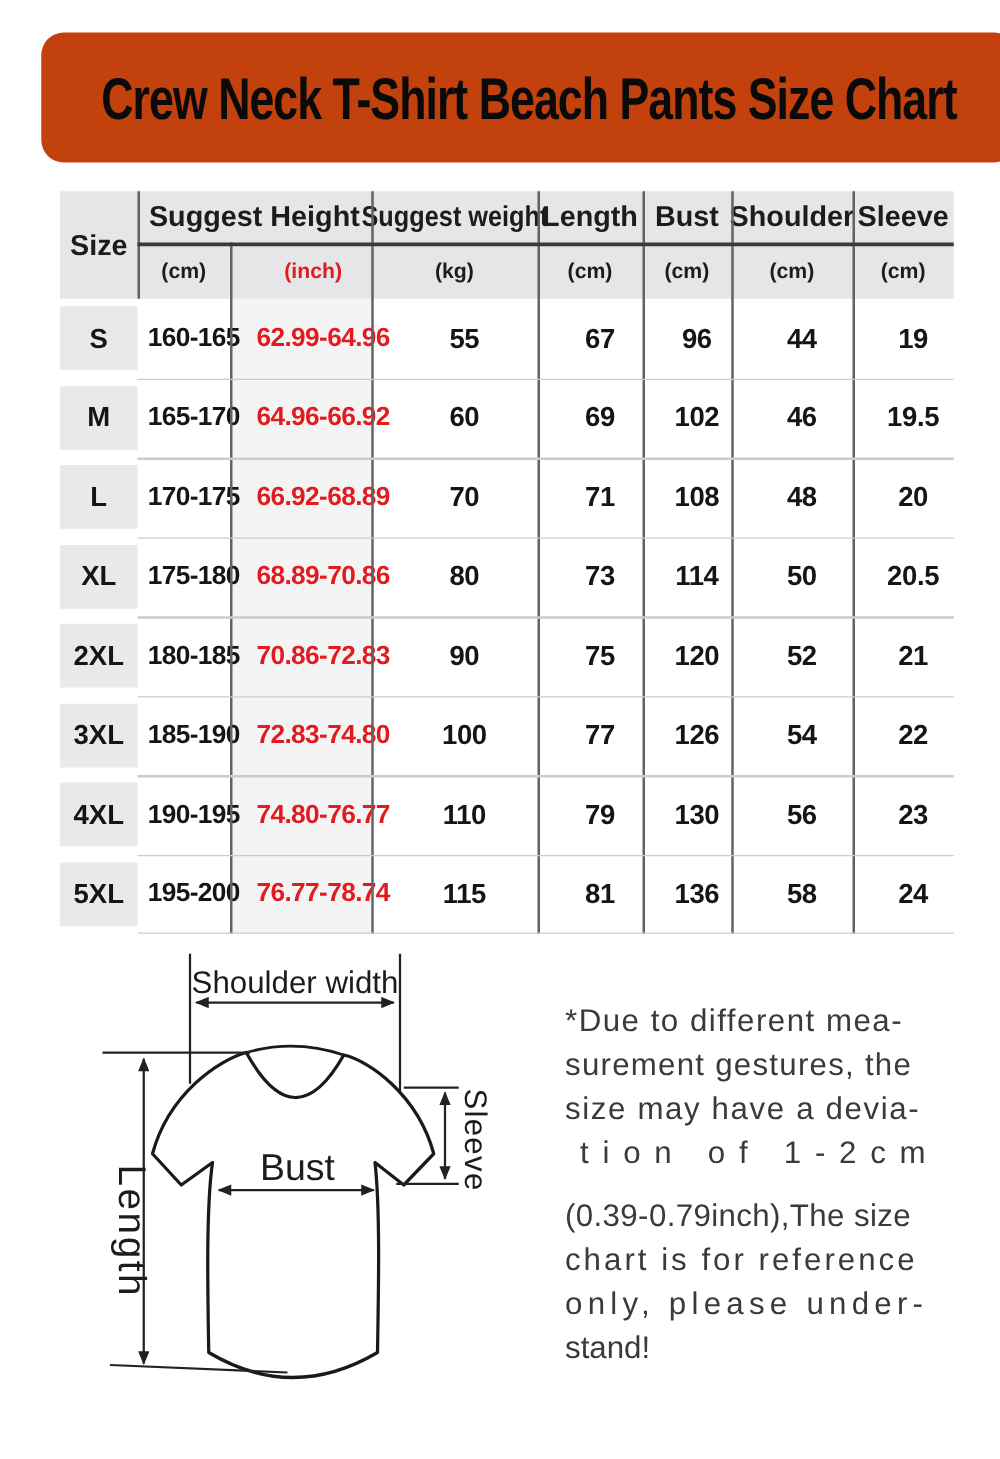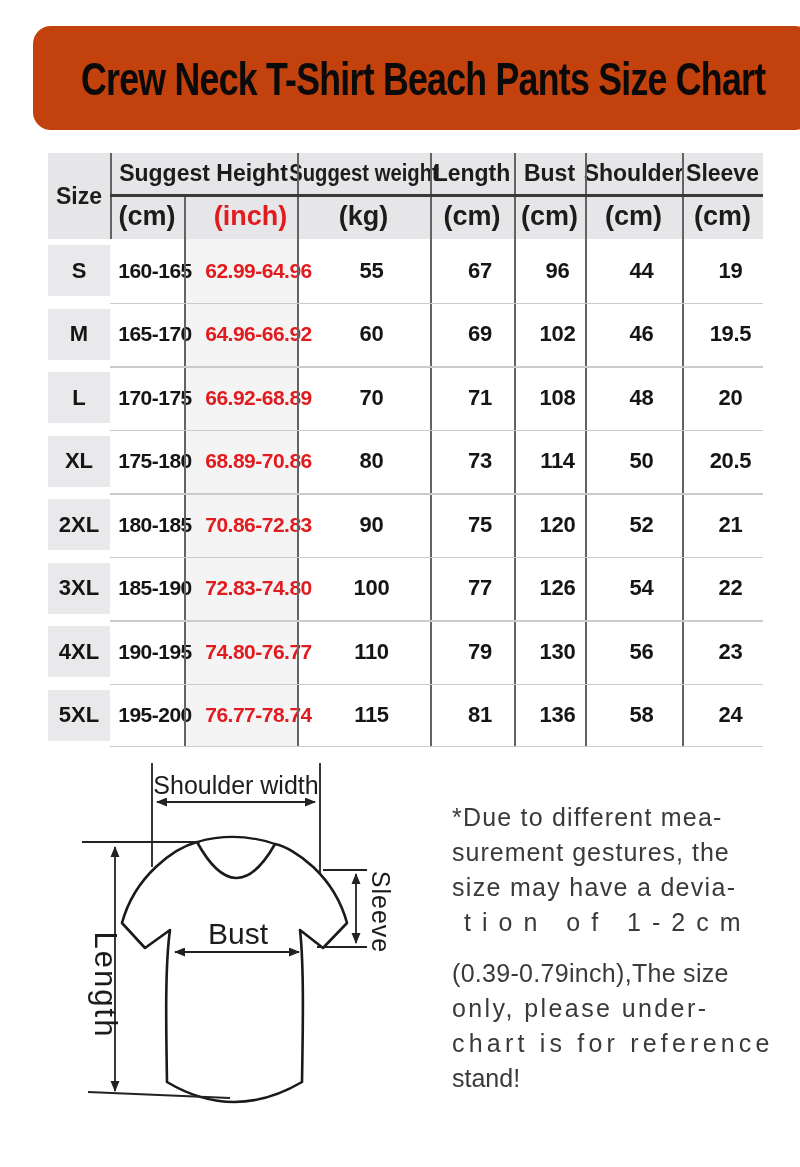--- a/index.html
+++ b/index.html
@@ -16,21 +16,21 @@
   
   .tablewrap{position:absolute;left:48px;top:153px;width:715px;height:594px;}
   .hdr-bg{position:absolute;left:0;top:0;width:715px;height:86px;background:#e6e5e7;z-index:0;}
   .inch-bg{position:absolute;left:136px;top:86px;width:113px;height:508px;background:#f4f4f5;z-index:0;}
   .grid{position:absolute;left:0;top:0;width:715px;height:484px;z-index:1;
         display:grid;grid-template-columns:62px 74px 113px 133px 84px 71px 97px 81px;
         grid-template-rows:41px 45px repeat(8,63.5px);}
   .cell{display:flex;align-items:center;justify-content:center;font-weight:bold;
         font-size:22px;white-space:nowrap;}
   .hd{font-size:23px;color:#1c1c1c;}
-  .unit{font-size:27px;}
+  .unit{font-size:17px;}
   .condense{transform:scaleX(.88);transform-origin:center;}
   .v{font-size:22px;letter-spacing:-.3px;margin-left:16px;}
   .vn{font-size:21px;letter-spacing:-.5px;}
   .red{color:#e11b1e;padding-left:20px;}
   .size-cell .sbox{width:62px;height:51px;background:#e9e8ea;display:flex;
         align-items:center;justify-content:center;font-weight:bold;font-size:22px;}
   .hsize{grid-row:1/3;grid-column:1;}
   .hsh{grid-column:2/4;}
 
   
@@ -239,18 +239,18 @@
     <text x="55" y="230" text-anchor="middle" font-size="31" fill="#1c1c1c" transform="rotate(90 55 230)" letter-spacing="2">Length</text>
     <text x="332" y="157" text-anchor="middle" font-size="25" fill="#1c1c1c" transform="rotate(90 332 157)" letter-spacing="1">Sleeve</text>
   </svg>
 
   <div class="disclaimer">
     <div>*Due to different mea-</div>
     <div>surement gestures, the</div>
     <div>size may have a devia-</div>
     <div>tion of 1-2cm</div>
     <div>(0.39-0.79inch),The size</div>
+    <div>chart is for reference</div>
     <div>only, please under-</div>
-    <div>chart is for reference</div>
     <div>stand!</div>
   </div>
 
 </div>
 
 </body></html>

